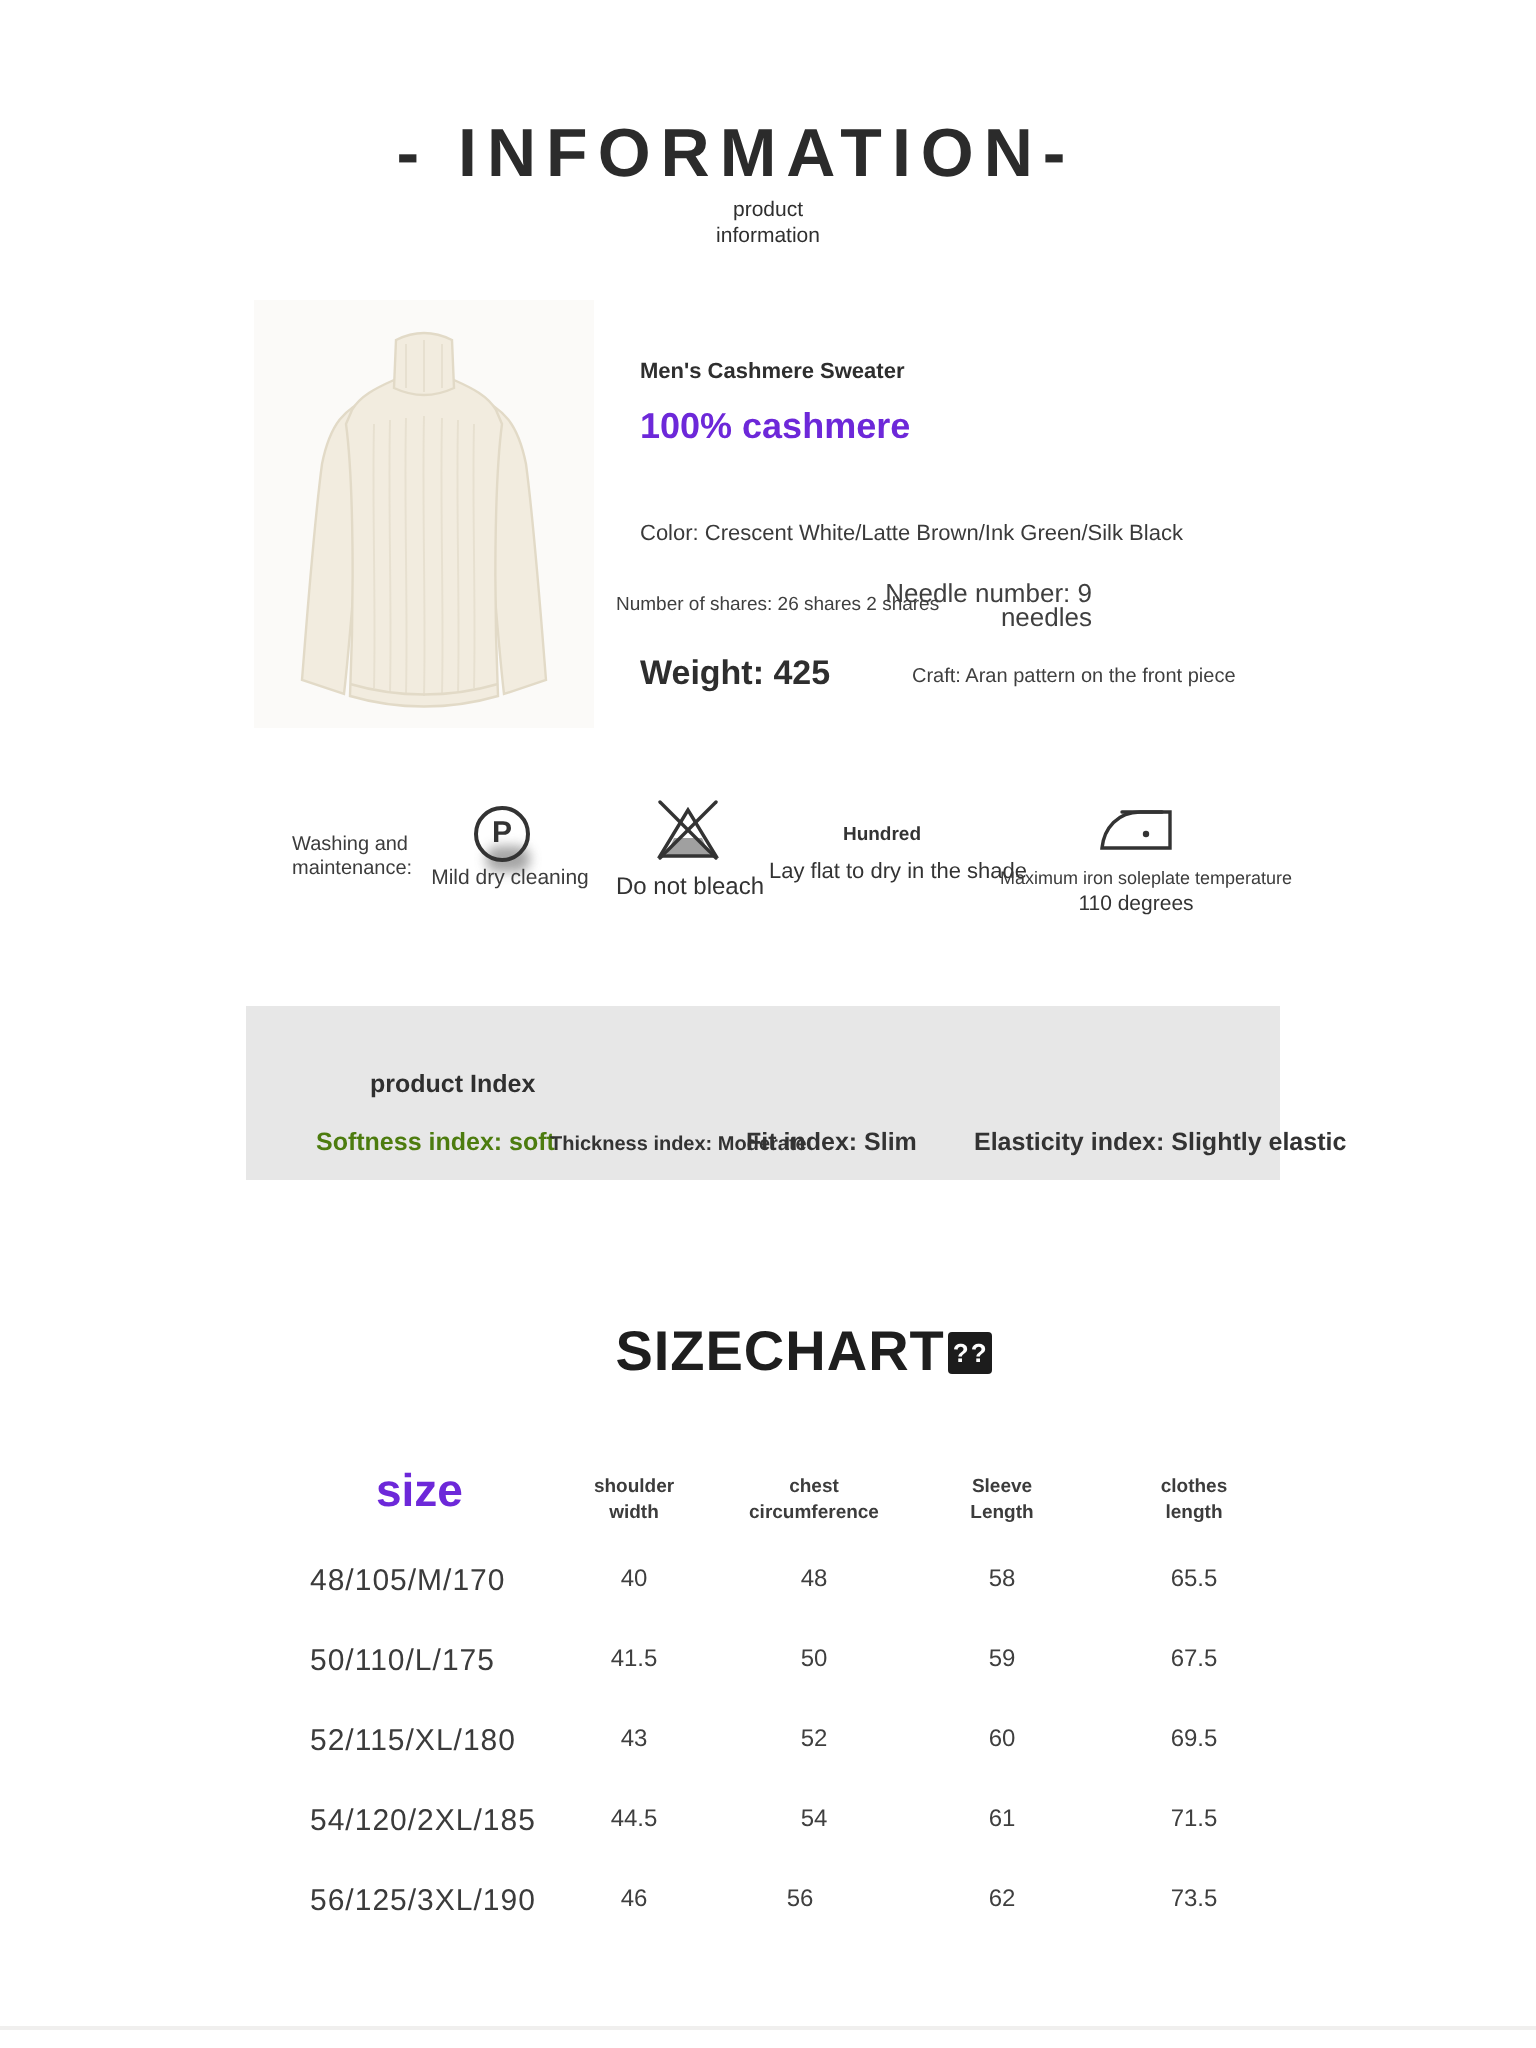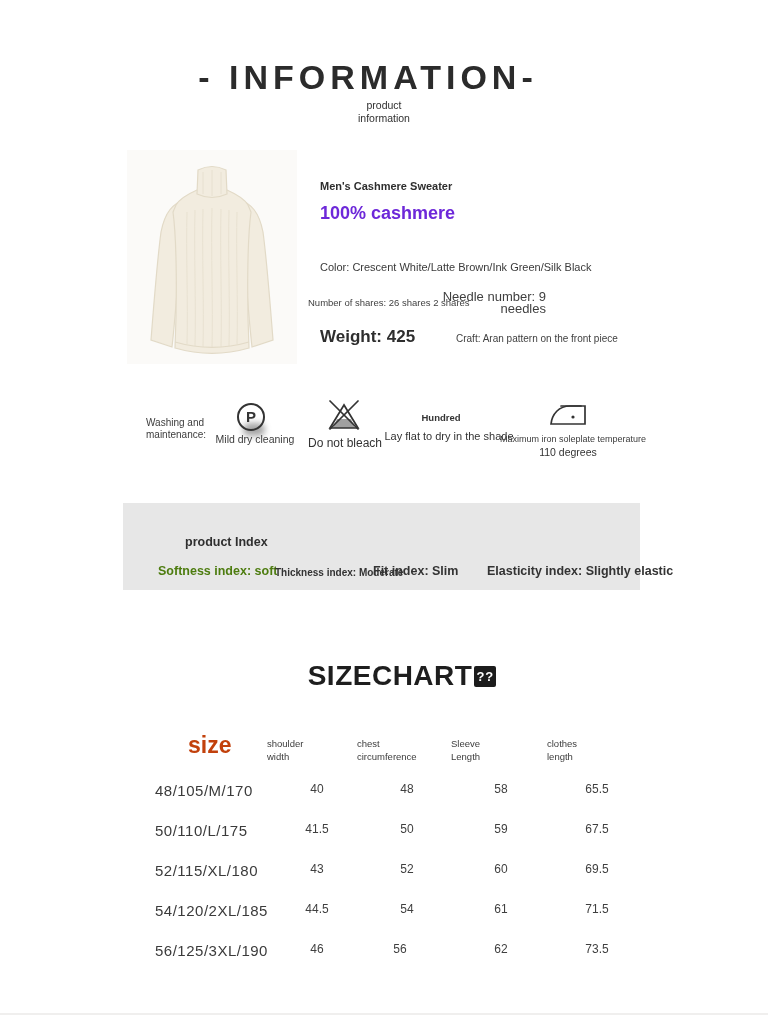--- a/index.html
+++ b/index.html
@@ -48,23 +48,23 @@
   .ib-fit{left:250px;top:61px;font-size:12.5px;font-weight:600;color:#333;}
   .ib-ela{left:344px;top:61px;font-size:12.5px;font-weight:600;color:#333;margin-left:20px;}
 
   
   .sc-title{top:660px;left:0;width:768px;text-align:center;transform:translateX(18px);}
   .sc-title .txt{font-size:28px;font-weight:800;letter-spacing:.5px;color:#1e1e1e;vertical-align:middle;}
   .sc-badge{display:inline-block;background:#1c1c1c;color:#fff;font-size:13px;font-weight:bold;
             padding:3px 2px;margin-left:2px;vertical-align:middle;border-radius:2px;letter-spacing:1px;}
 
   
-  .t-size-header{left:188px;top:732px;font-size:23px;font-weight:bold;color:#c2410c;}
-  .t-col{position:absolute;top:737px;width:100px;font-size:9.5px;line-height:13px;
-         color:#3c3c3c;white-space:normal;}
+  .t-size-header{left:188px;top:732px;font-size:23px;font-weight:bold;color:#6d28d9;}
+  .t-col{position:absolute;top:737px;width:100px;text-align:center;font-size:9.5px;line-height:13px;
+         color:#3c3c3c;white-space:normal;font-weight:bold;}
   .t-row-size{position:absolute;left:155px;font-size:15px;letter-spacing:.5px;color:#3b3b3b;}
   .t-cell{position:absolute;width:100px;text-align:center;font-size:12px;color:#3f3f3f;}
   .bottom-line{position:absolute;left:0;top:1013px;width:768px;height:2px;background:#f0efee;}
   svg .ln{stroke:#333;stroke-width:1.7;fill:none;stroke-linecap:round;}
 </style>
 </head>
 <body>
 
 <div class="page">
 

